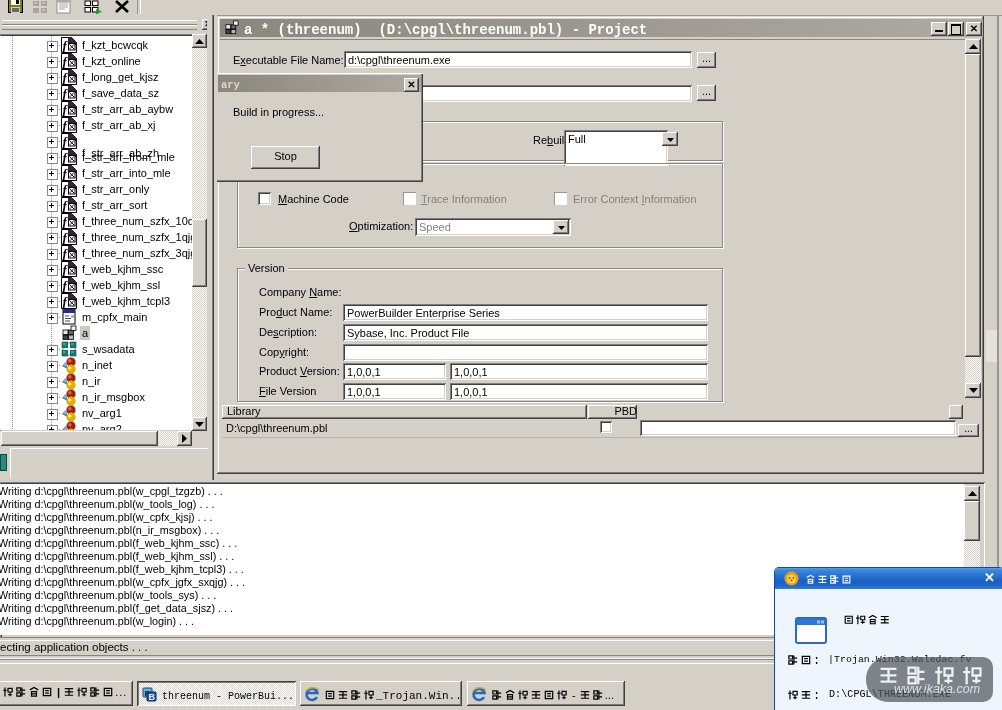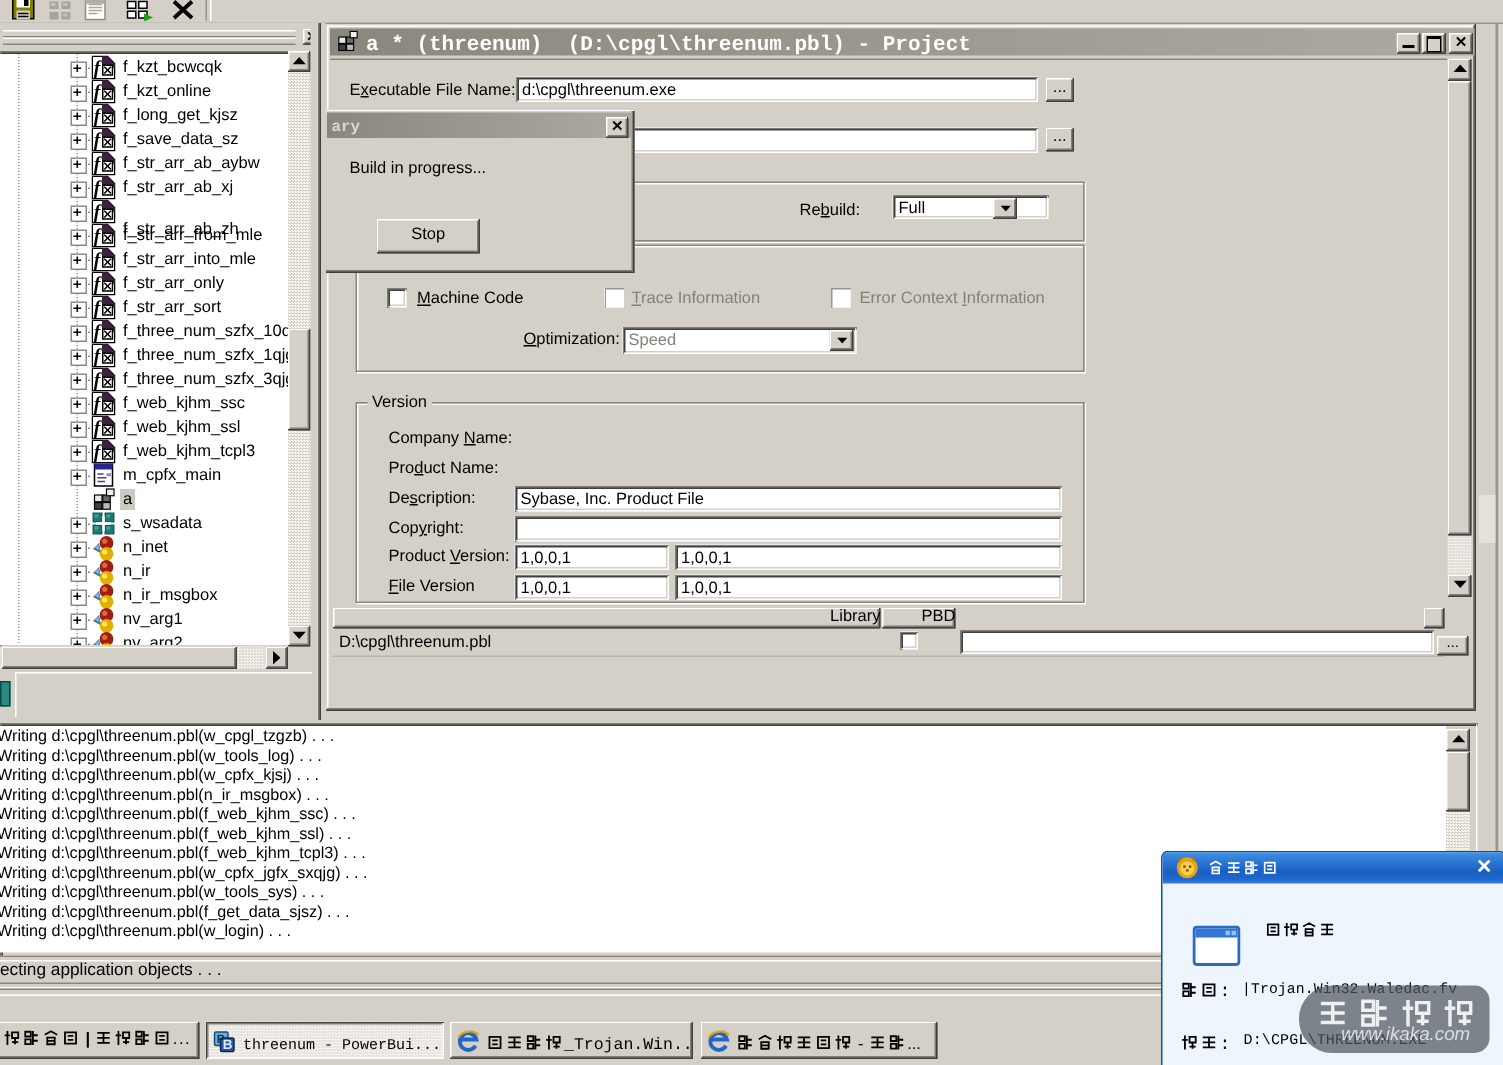--- a/index.html
+++ b/index.html
@@ -527,21 +527,21 @@
 <div class="ab" style="left:220px;top:39px;width:745px;height:1px;background:#8a867e"></div>
 <div class="ab nw" style="left:233px;top:54px">E<u>x</u>ecutable File Name:</div>
 <div class="ab fld" style="left:344px;top:51px;width:348px;height:17px">
       <div class="fldtxt">d:\cpgl\threenum.exe</div>
     </div>
 <div class="ab btn" style="left:697px;top:52px;width:19px;height:16px;line-height:12px">...</div>
 <div class="ab fld" style="left:344px;top:85px;width:348px;height:17px"></div>
 <div class="ab btn" style="left:697px;top:85px;width:19px;height:16px;line-height:12px">...</div>
 <div class="ab groove" style="left:237px;top:121px;width:484px;height:38px"></div>
 <div class="ab nw" style="left:533px;top:134px">Re<u>b</u>uild:</div>
-<div class="ab fld" style="left:595px;top:130px;width:104px;height:16px">
+<div class="ab fld" style="left:564px;top:130px;width:104px;height:36px">
       <div class="fldtxt">Full</div>
     </div>
 <div class="ab btn" style="left:662px;top:132px;width:16px;height:14px"><svg width="7" height="4" style="margin-top:5px">
         <path d="M3.5 4L7 0H0z" fill="#000"></path>
       </svg></div>
 <div class="ab groove" style="left:237px;top:163px;width:484px;height:83px"></div>
 <div class="ab cb" style="left:258px;top:192px"></div>
 <div class="ab nw" style="left:278px;top:193px"><u>M</u>achine Code</div>
 <div class="ab cb" style="left:403px;top:192px;box-shadow:inset 1px 1px 0 #9a968e,inset -1px -1px 0 #fff"></div>
 <div class="ab nw gray" style="left:421px;top:193px"><u>T</u>race Information</div>
@@ -551,20 +551,23 @@
 <div class="ab fld" style="left:415px;top:218px;width:156px;height:18px">
       <div class="fldtxt gray">Speed</div>
     </div>
 <div class="ab btn" style="left:553px;top:220px;width:16px;height:14px"><svg width="7" height="4" style="margin-top:5px">
         <path d="M3.5 4L7 0H0z" fill="#000"></path>
       </svg></div>
 <div class="ab groove" style="left:237px;top:268px;width:484px;height:132px"></div>
 <div class="ab" style="left:245px;top:262px;background:#d4d0c8;padding:0 3px">Version</div>
 <div class="ab nw" style="left:259px;top:286px">Company <u>N</u>ame:</div>
 <div class="ab nw" style="left:259px;top:306px">Pro<u>d</u>uct Name:</div>
+<div class="ab fld" style="left:343px;top:304px;width:365px;height:17px">
+      <div class="fldtxt">PowerBuilder Enterprise Series</div>
+    </div>
 <div class="ab nw" style="left:259px;top:326px">De<u>s</u>cription:</div>
 <div class="ab fld" style="left:343px;top:324px;width:365px;height:17px">
       <div class="fldtxt">Sybase, Inc. Product File</div>
     </div>
 <div class="ab nw" style="left:259px;top:346px">Cop<u>y</u>right:</div>
 <div class="ab fld" style="left:343px;top:344px;width:365px;height:17px">
       <div class="fldtxt"></div>
     </div>
 <div class="ab nw" style="left:259px;top:365px">Product <u>V</u>ersion:</div>
 <div class="ab fld" style="left:343px;top:363px;width:103px;height:17px">
@@ -581,21 +584,21 @@
       <div class="fldtxt">1,0,0,1</div>
     </div>
 <div class="ab dith" style="left:965px;top:39px;width:16px;height:359px"></div>
 <div class="ab btn" style="left:965px;top:39px;width:16px;height:15px"><svg width="9" height="5" style="margin-top:4px">
         <path d="M4.5 0L9 5H0z" fill="#000"></path>
       </svg></div>
 <div class="ab btn" style="left:965px;top:54px;width:16px;height:303px"></div>
 <div class="ab btn" style="left:965px;top:383px;width:16px;height:15px"><svg width="9" height="5" style="margin-top:4px">
         <path d="M4.5 5L9 0H0z" fill="#000"></path>
       </svg></div>
-<div class="ab btn" style="left:222px;top:405px;width:365px;height:14px;text-align:right">
+<div class="ab btn" style="left:222px;top:405px;width:365px;height:14px;text-align:left">
       <div style="margin:0 0 0 5px;line-height:13px">Library</div>
     </div>
 <div class="ab btn" style="left:588px;top:405px;width:49px;height:14px;text-align:right">
       <div style="margin:0 0 0 5px;line-height:13px">PBD</div>
     </div>
 <div class="ab btn" style="left:949px;top:405px;width:14px;height:14px"></div>
 <div class="ab nw" style="left:226px;top:422px">D:\cpgl\threenum.pbl</div>
 <div class="ab" style="left:222px;top:419px;width:741px;height:18px;border-bottom:1px solid #b8b4ac"></div>
 <div class="ab cb" style="left:600px;top:421px;width:12px;height:12px"></div>
 <div class="ab fld" style="left:640px;top:420px;width:316px;height:16px"></div>

